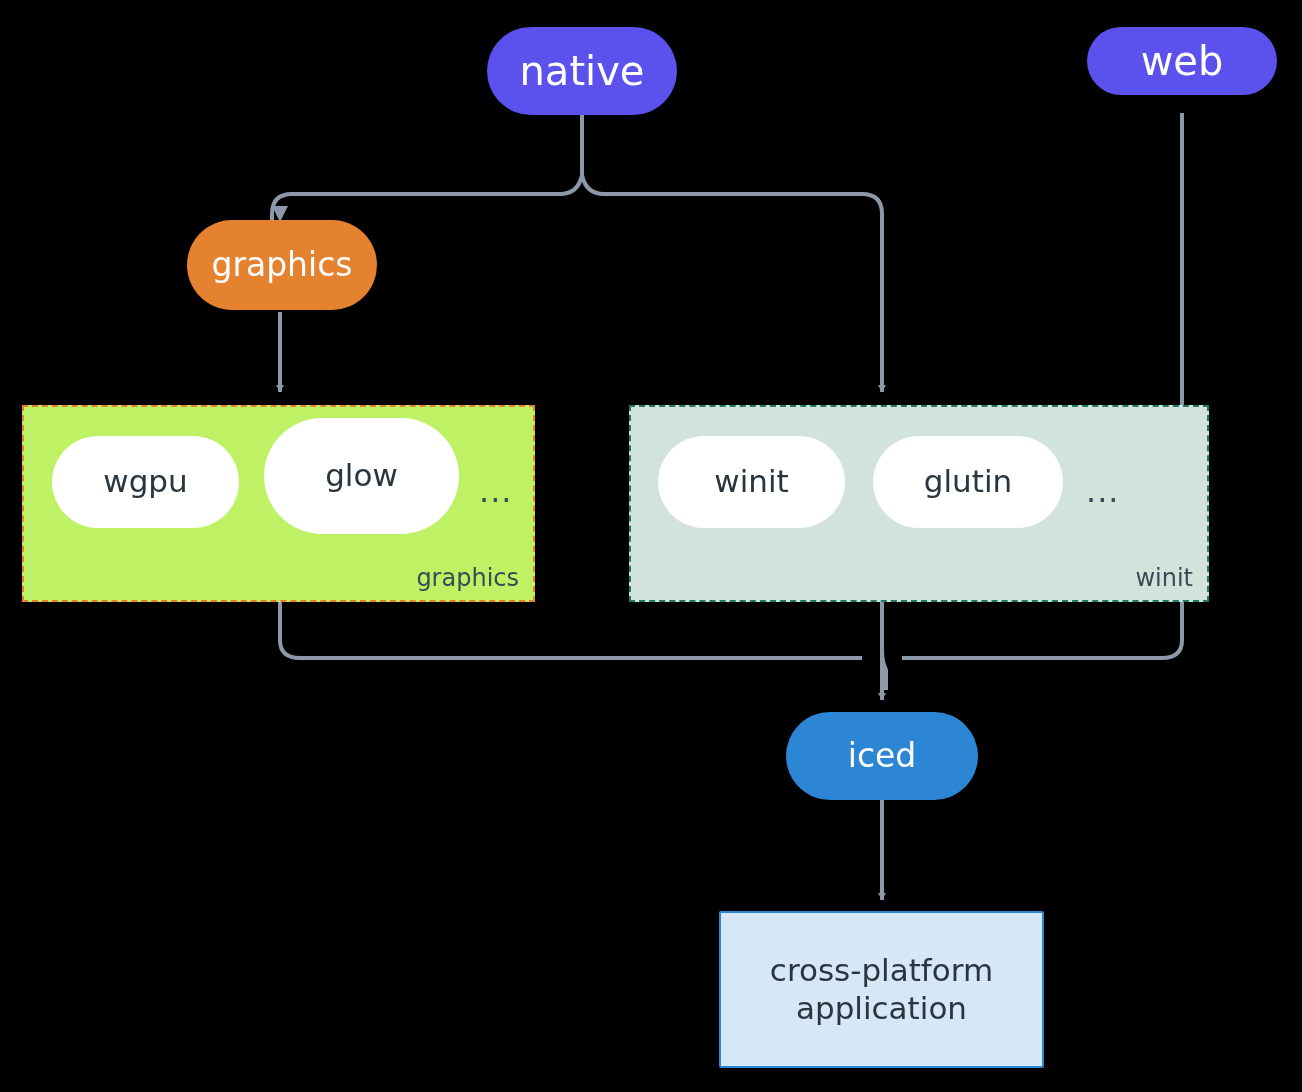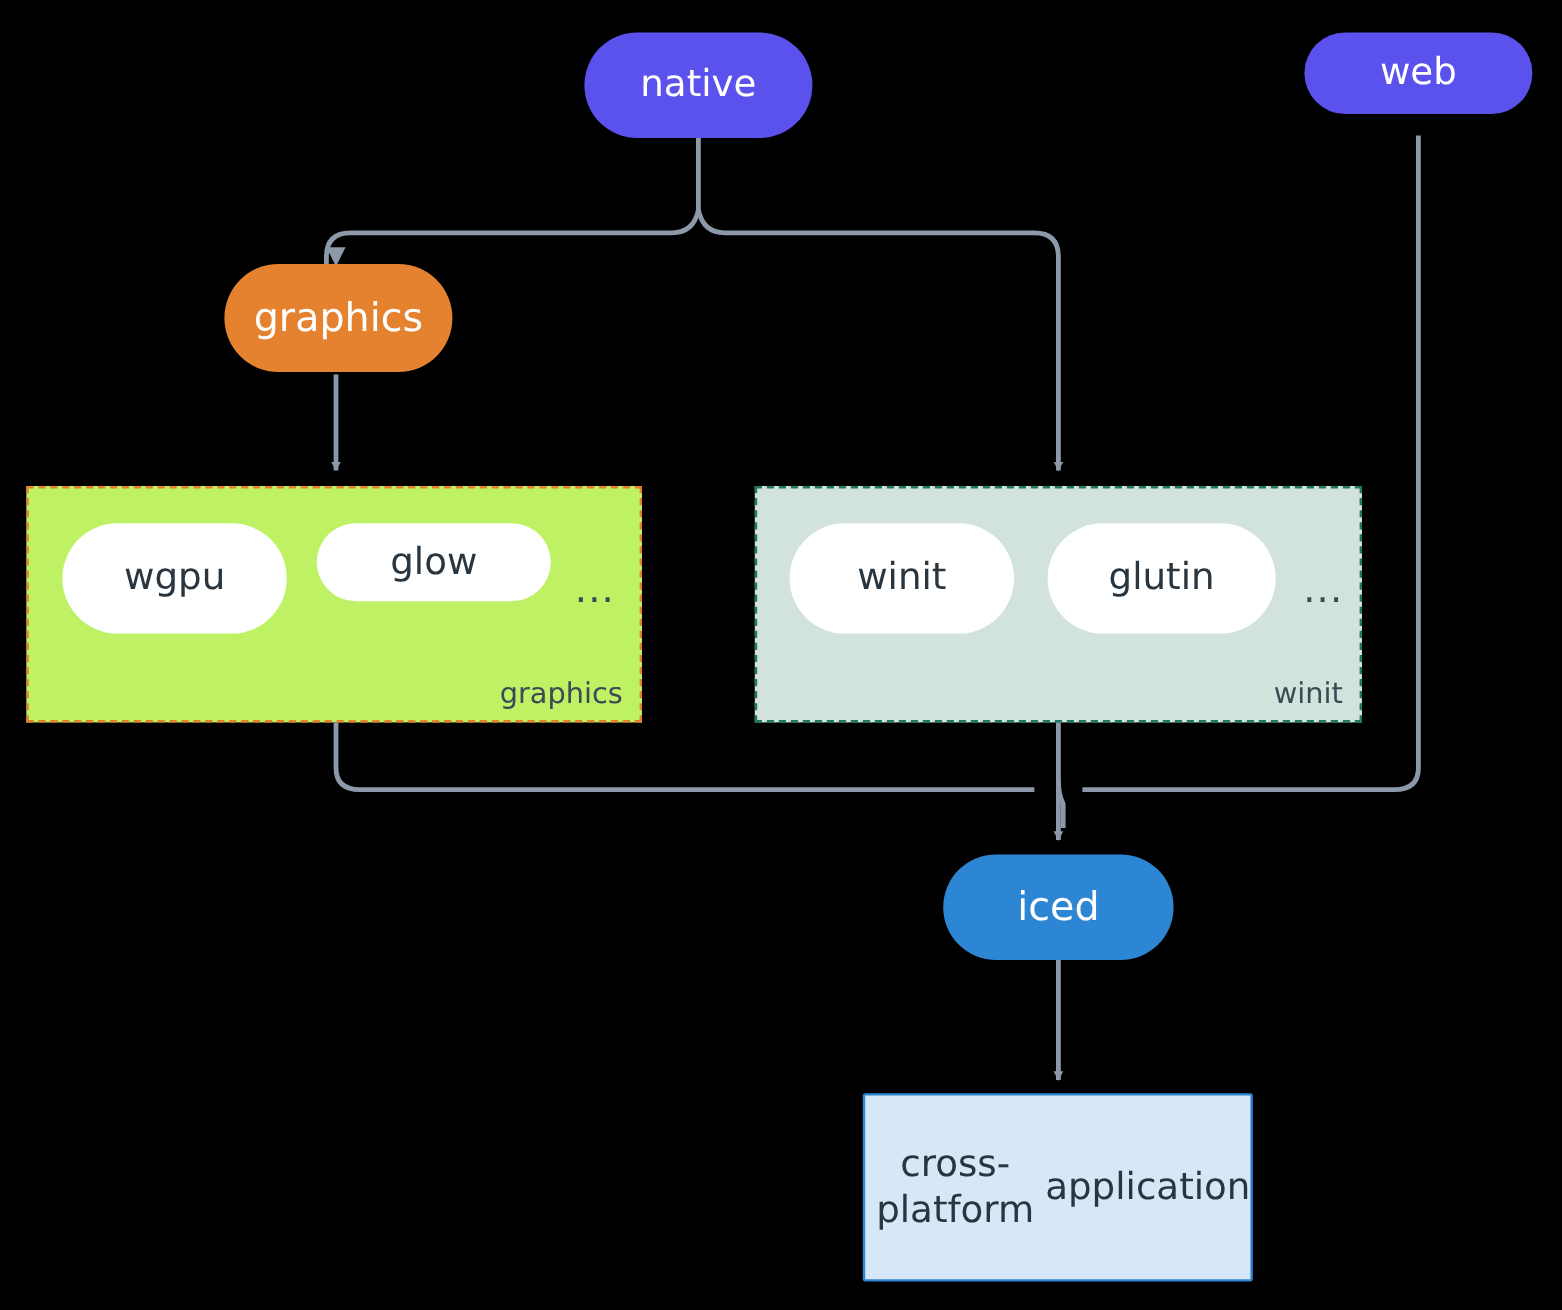--- a/index.html
+++ b/index.html
@@ -35,21 +35,21 @@
     text-align: center;
     line-height: 1.22;
   }
   
   .pill {
     border-radius: 999px;
   }
   .pill-purple {
     background: #5B51ED;
     color: #FFFFFF;
-    font-size: 31px;
+    font-size: 40px;
   }
   .pill-orange {
     background: #E5822F;
     color: #FFFFFF;
     font-size: 33px;
   }
   .pill-blue {
     background: #2D86D4;
     color: #ffffff;
     font-size: 33px;
@@ -87,21 +87,21 @@
     line-height: 1;
     letter-spacing: 1px;
   }
   
   .rect-app {
     background: #D6E8F7;
     border: 2px solid #2D86D4;
     color: #29353F;
     font-size: 31px;
     border-radius: 2px;
-    flex-direction: row;
+    flex-direction: column;
   }
   .rect-app .line {
     display: block;
   }
 </style>
 </head>
 <body>
 
 <div id="diagram-root">
 
@@ -150,30 +150,30 @@
   <div class="node pill pill-orange" style="left:187px; top:220px; width:190px; height:90px;text-align:center;">
     <span>graphics</span>
   </div>
 
   <div class="group group-renderers" style="left:22px; top:405px; width:513px; height:197px;">
 
     <div class="node pill pill-white" style="left:28px; top:29px; width:187px; height:92px;">
       <span>wgpu</span>
     </div>
 
-    <div class="node pill pill-white" style="left:240px; top:29px; width:195px; height:65px;">
+    <div class="node pill pill-white" style="left:240px; top:11px; width:195px; height:116px;">
       <span>glow</span>
     </div>
 
     <span class="ellipsis" style="left:455px; top:68px;">...</span>
 
     <span class="group-label">graphics</span>
   </div>
 
-  <div class="group group-shells" style="left:629px; top:405px; width:506px; height:197px;">
+  <div class="group group-shells" style="left:629px; top:405px; width:580px; height:197px;">
 
     <div class="node pill pill-white" style="left:27px; top:29px; width:187px; height:92px;">
       <span>winit</span>
     </div>
 
     <div class="node pill pill-white" style="left:242px; top:29px; width:190px; height:92px;">
       <span>glutin</span>
     </div>
 
     <span class="ellipsis" style="left:455px; top:68px;">...</span>

